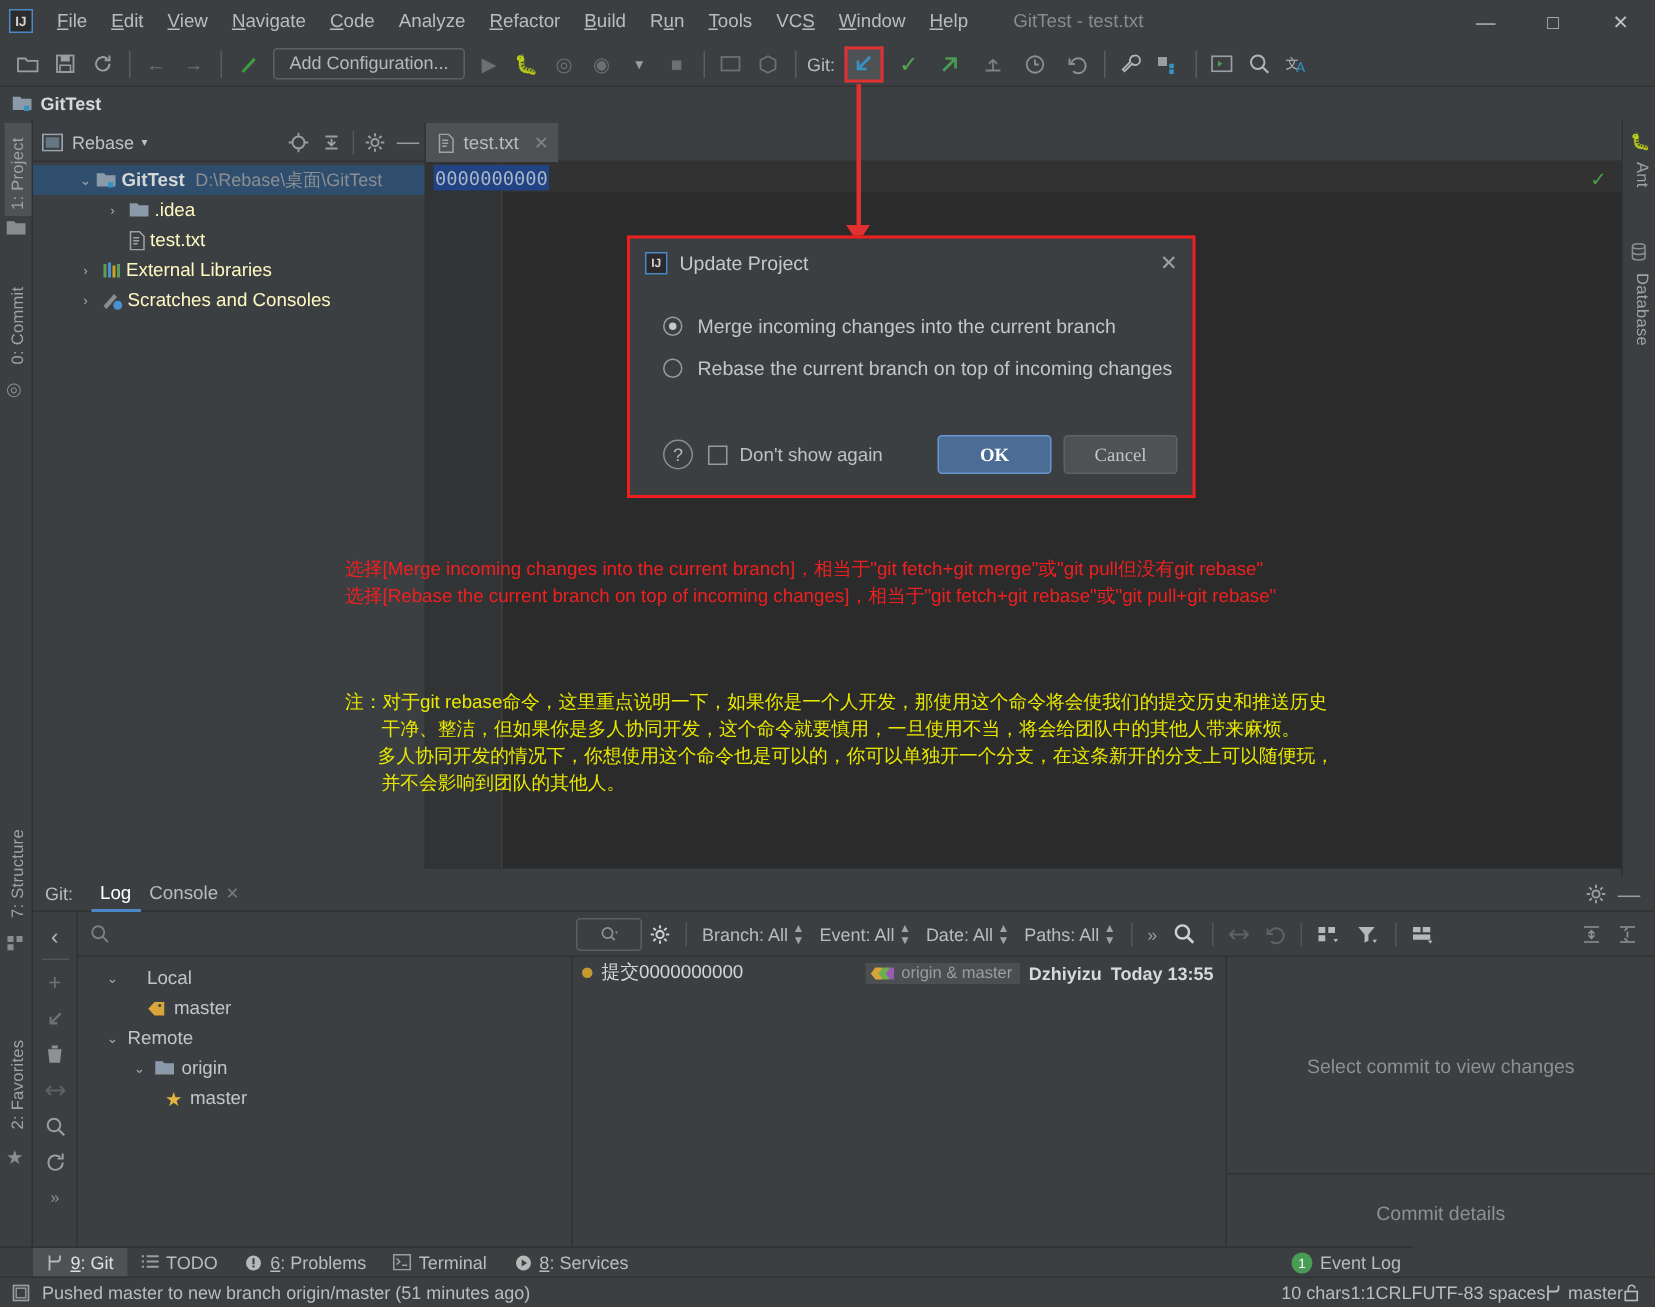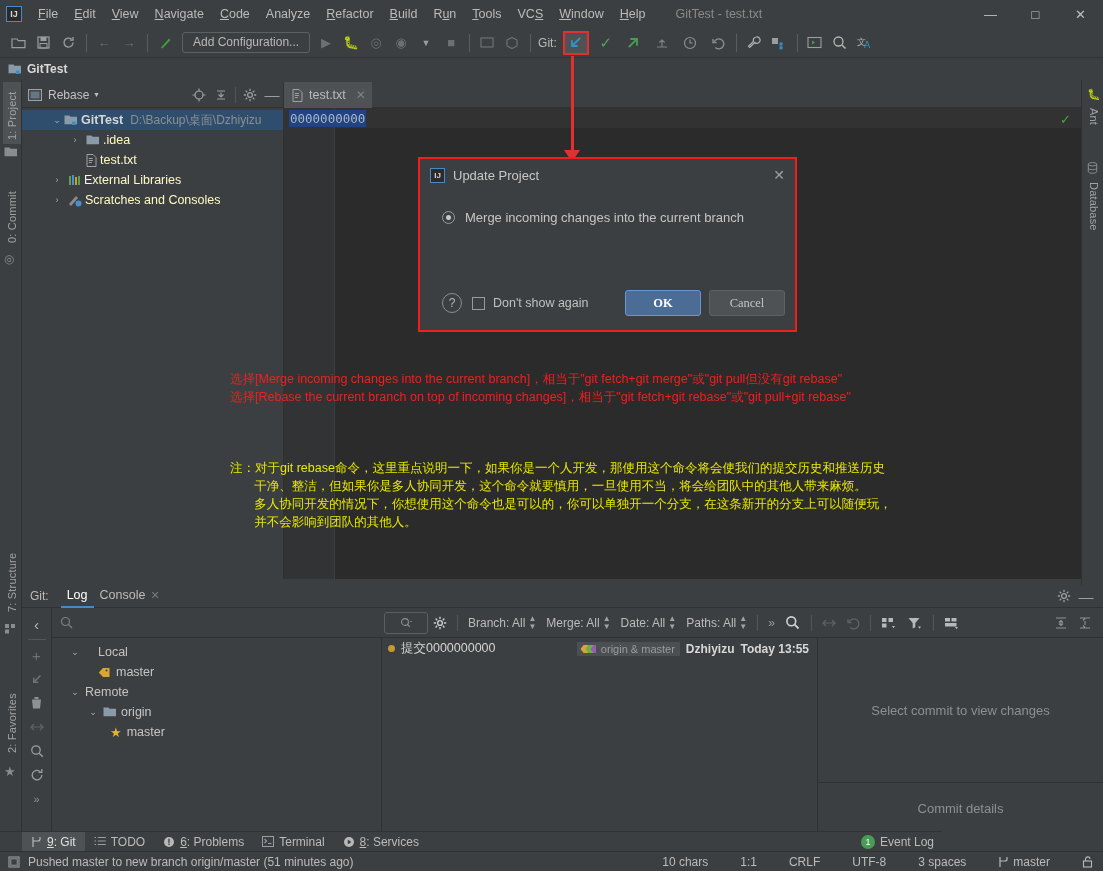--- a/index.html
+++ b/index.html
@@ -320,21 +320,21 @@
     width: 14px; height: 14px; border-radius: 50%; background: #499c54;
     color: #ffffff; font-size: 9px; display: flex; align-items: center; justify-content: center;
   }
 
   
   .statusbar {
     position: absolute; left: 0; top: 851px; width: 1103px; height: 20px;
     background: #3c3f41; display: flex; align-items: center; padding-left: 8px;
     border-top: 1px solid #2f3133; font-size: 12px; color: #bbbbbb;
   }
-  .sb-right { margin-left: auto; display: flex; align-items: center; gap: 32px; padding-right: 10px; }
+  .sb-right { margin-left: auto; display: flex; align-items: center; gap: 0; padding-right: 10px; }
   .sb-right .itm { color: #bbbbbb; font-size: 12px; }
 
   .ico-svg { display: block; }
 </style>
 </head>
 <body>
 
 <div id="app">
 
   <div class="menubar">
@@ -562,21 +562,21 @@
     <div class="tree">
       <div class="tnode sel" style="padding-left:28px;">
         <span class="arrow" style="position:absolute;left:28px;">⌄</span>
         <span style="margin-left:14px;">
           <svg class="ico-svg" width="14" height="12" viewBox="0 0 14 12">
               <path d="M0.5 1.5h5l1 1.3h6.5v7.5H0.5z" fill="#8a9aa8"></path>
               <rect x="8" y="7.5" width="3.5" height="3.5" fill="#3592c4"></rect>
             </svg>
         </span>
         <span class="nm bold">GitTest</span>
-        <span class="path">D:\Backup\桌面\Dzhiyizu</span>
+        <span class="path">D:\Rebase\桌面\GitTest</span>
       </div>
       <div class="tnode" style="padding-left:46px;">
         <span class="arrow">›</span>
         <span style="margin-left:4px;">
           <svg class="ico-svg" width="14" height="12" viewBox="0 0 14 12">
               <path d="M0.5 1.5h5l1 1.3h6.5v7.5H0.5z" fill="#8a9aa8"></path>
             </svg>
         </span>
         <span class="nm">.idea</span>
       </div>
@@ -642,35 +642,39 @@
     <div class="dlg-title">
       <span class="ij">IJ</span>
       <span>Update Project</span>
       <span class="dlg-x">✕</span>
     </div>
     <div class="dlg-body">
       <div class="radio-row">
         <span class="radio on"></span>
         <span class="txt">Merge incoming changes into the current branch</span>
       </div>
+      <div class="radio-row">
+        <span class="radio"></span>
+        <span class="txt">Rebase the current branch on top of incoming changes</span>
+      </div>
     </div>
     <div class="dlg-foot">
       <span class="help-btn">?</span>
       <span class="chk"></span>
       <span class="chk-lbl">Don't show again</span>
       <span class="btn ok">OK</span>
       <span class="btn cancel">Cancel</span>
     </div>
   </div>
 
   <div class="ann red" style="left:230px; top:370px;">选择[Merge incoming changes into the current branch]，相当于"git fetch+git merge"或"git pull但没有git rebase"</div>
   <div class="ann red" style="left:230px; top:388px;">选择[Rebase the current branch on top of incoming changes]，相当于"git fetch+git rebase"或"git pull+git rebase"</div>
   <div class="ann yellow" style="left:230px; top:459px;">注：对于git rebase命令，这里重点说明一下，如果你是一个人开发，那使用这个命令将会使我们的提交历史和推送历史</div>
   <div class="ann yellow" style="left:230px; top:477px;">       干净、整洁，但如果你是多人协同开发，这个命令就要慎用，一旦使用不当，将会给团队中的其他人带来麻烦。</div>
-  <div class="ann yellow" style="left:230px; top:495px;">       多人协同开发的情况下，你想使用这个命令也是可以的，你可以单独开一个分支，在这条新开的分支上可以随便玩，</div>
+  <div class="ann yellow" style="left:230px; top:495px;font-family:Liberation Serif, serif;">       多人协同开发的情况下，你想使用这个命令也是可以的，你可以单独开一个分支，在这条新开的分支上可以随便玩，</div>
   <div class="ann yellow" style="left:230px; top:513px;">       并不会影响到团队的其他人。</div>
 
   <div class="git-tw">
     <div class="git-tw-head">
       <span class="glbl">Git:</span>
       <span class="tw-tab active">
         <span>Log</span>
       </span>
       <span class="tw-tab">
         <span>Console</span><span class="x">✕</span>
@@ -741,21 +745,21 @@
             <circle cx="7" cy="7" r="2.4" fill="none" stroke="#c9ccd0" stroke-width="1.4"></circle>
             <path d="M7 0.8v2.2M7 11v2.2M0.8 7h2.2M11 7h2.2M2.6 2.6l1.6 1.6M9.8 9.8l1.6 1.6M11.4 2.6L9.8 4.2M4.2 9.8l-1.6 1.6" stroke="#c9ccd0" stroke-width="1.4"></path>
           </svg>
       </div>
       <div class="fsep"></div>
       <div class="fl-item">
           <span>Branch: All</span>
           <span class="spin">▲<br>▼</span>
         </div>
       <div class="fl-item">
-          <span>Merge: All</span>
+          <span>Event: All</span>
           <span class="spin">▲<br>▼</span>
         </div>
       <div class="fl-item">
           <span>Date: All</span>
           <span class="spin">▲<br>▼</span>
         </div>
       <div class="fl-item">
           <span>Paths: All</span>
           <span class="spin">▲<br>▼</span>
         </div>

